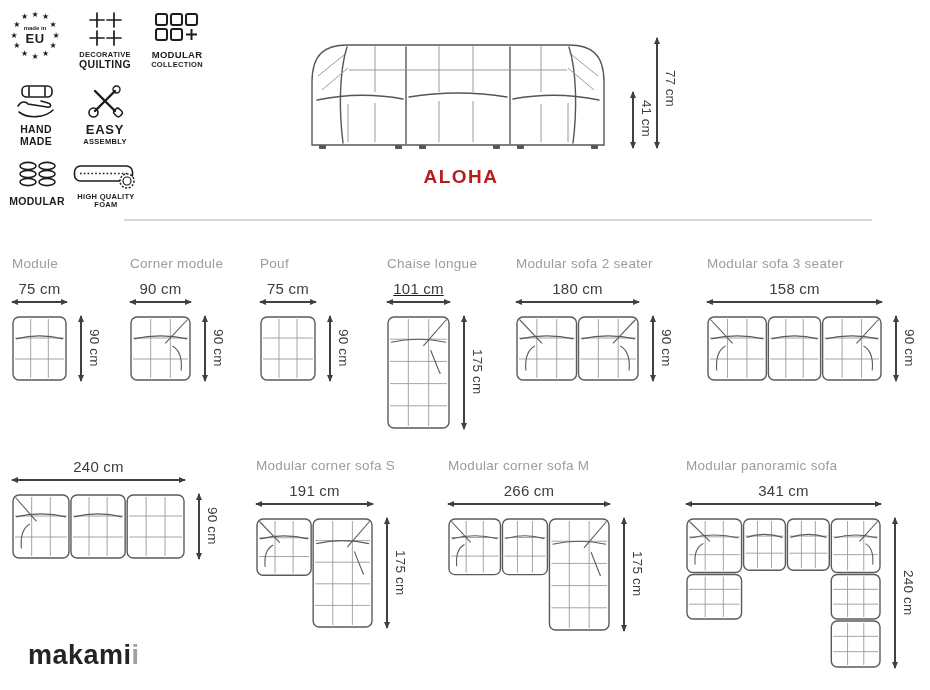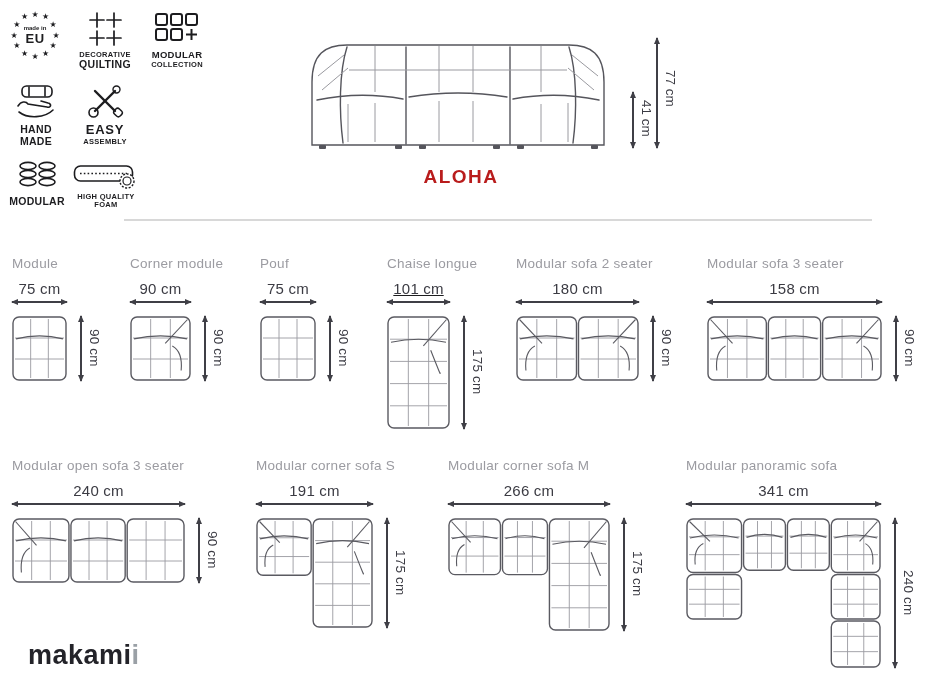--- a/index.html
+++ b/index.html
@@ -374,21 +374,20 @@
           <path d="M156.4875 29.98 Q 166.995 35.650000000000006 165.24375 54.55" fill="none" stroke="#5a5a61" stroke-width="1.1"></path>
         </svg>
       <div class="varrow">
           <div class="vline"></div>
         </div>
       <span class="vlabel">90 cm</span>
     </div>
   </div>
 
   <div class="product" style="left:12px;top:458px;">
-    <div class="pname">Modular open sofa 3 seater</div>
     <div class="harrow" style="width:173px;">
       <span class="lbl dim-text">240 cm</span>
         <div class="hline"></div>
     </div>
     <div class="drow">
       <svg class="diagram" width="173" height="65" viewBox="0 0 173 65">
           <rect x="1" y="1" width="55.955000000000005" height="63" rx="6" fill="#fff" stroke="#5a5a61" stroke-width="1.4"></rect>
           <line x1="19.651666666666667" y1="3" x2="19.651666666666667" y2="62" stroke="#9a9aa0" stroke-width="0.9"></line>
           <line x1="38.303333333333335" y1="3" x2="38.303333333333335" y2="62" stroke="#9a9aa0" stroke-width="0.9"></line>
           <line x1="3" y1="22" x2="54.955000000000005" y2="22" stroke="#9a9aa0" stroke-width="0.9"></line>

